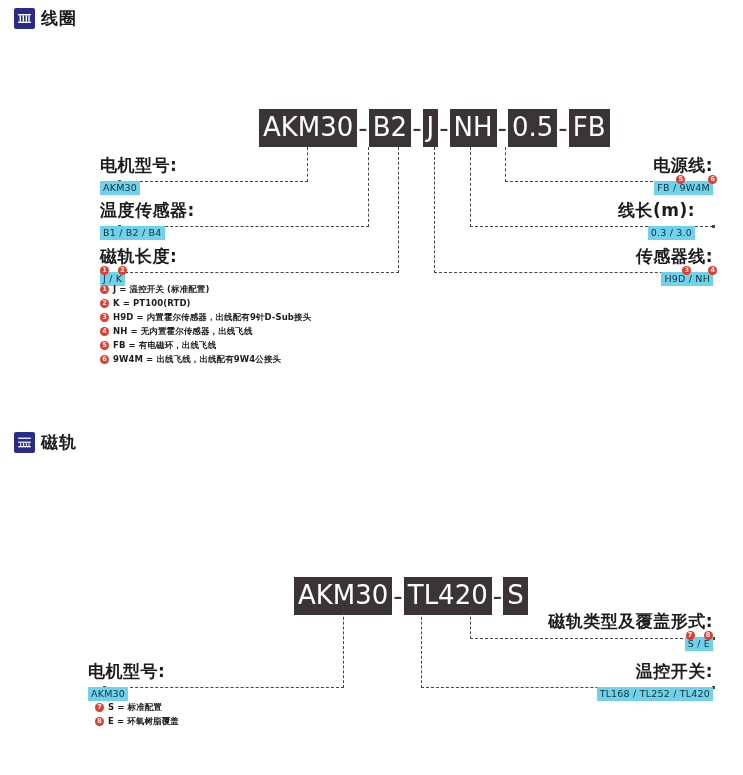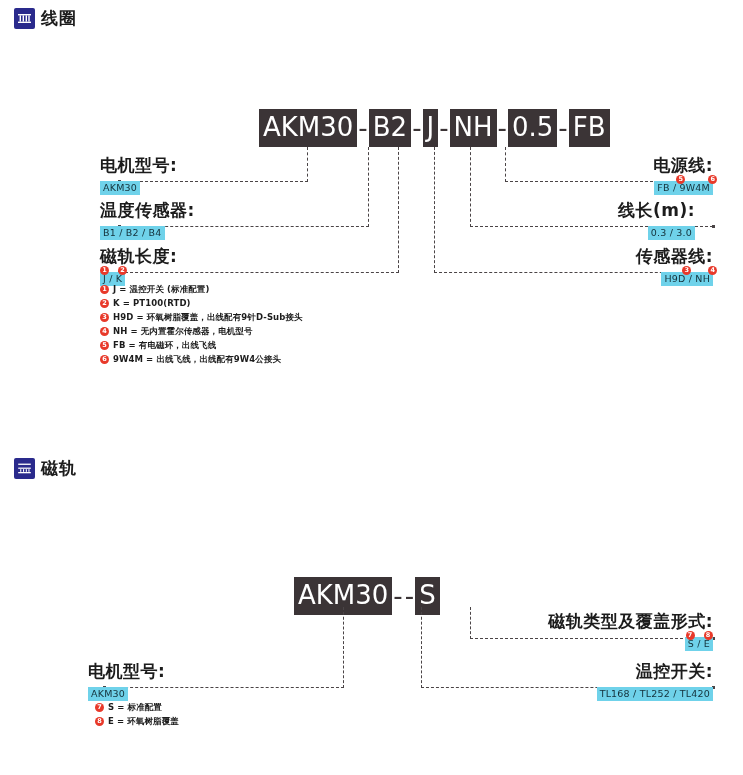--- a/index.html
+++ b/index.html
@@ -257,55 +257,56 @@
   <div class="note">
     <span class="note-badge">1</span>
     <span class="note-text">J = 温控开关 (标准配置)</span>
   </div>
   <div class="note">
     <span class="note-badge">2</span>
     <span class="note-text">K = PT100(RTD)</span>
   </div>
   <div class="note">
     <span class="note-badge">3</span>
-    <span class="note-text">H9D = 环氧树脂覆盖，出线配有9针D-Sub接头</span>
+    <span class="note-text">H9D = 内置霍尔传感器，出线配有9针D-Sub接头</span>
   </div>
   <div class="note">
     <span class="note-badge">4</span>
-    <span class="note-text">NH = 无内置霍尔传感器，电机型号</span>
+    <span class="note-text">NH = 无内置霍尔传感器，出线飞线</span>
   </div>
   <div class="note">
     <span class="note-badge">5</span>
     <span class="note-text">FB = 有电磁环，出线飞线</span>
   </div>
   <div class="note">
     <span class="note-badge">6</span>
     <span class="note-text">9W4M = 出线飞线，出线配有9W4公接头</span>
   </div>
 </div>
 
-<div class="section-header" style="left:14px; top:458px;">
+<div class="section-header" style="left:14px; top:432px;">
   <span class="sec-icon">
     <svg width="15" height="13" viewBox="0 0 15 13">
       <rect x="0" y="0" width="15" height="13" fill="#2a2a8c"></rect>
       <rect x="1.2" y="1.6" width="12.6" height="1.3" fill="#ffffff"></rect>
       <rect x="1.2" y="5.6" width="12.6" height="1.2" fill="#ffffff"></rect>
       <rect x="1.2" y="10" width="12.6" height="1.3" fill="#ffffff"></rect>
       <rect x="3.2" y="7.2" width="1.1" height="2.6" fill="#ffffff"></rect>
       <rect x="6.0" y="7.2" width="1.1" height="2.6" fill="#ffffff"></rect>
       <rect x="8.8" y="7.2" width="1.1" height="2.6" fill="#ffffff"></rect>
       <rect x="11.4" y="7.2" width="1.1" height="2.6" fill="#ffffff"></rect>
     </svg>
   </span>
   <span class="sec-title">磁轨</span>
 </div>
 
 <div class="partnum" style="left:294px; top:577px;">
   <span class="pn-seg">AKM30</span>
   <span class="pn-dash">-</span>
+  <span class="pn-seg">TL420</span>
   <span class="pn-dash">-</span>
   <span class="pn-seg">S</span>
 </div>
 
 <div class="vline" style="left:470px; top:607px; height:32px;"></div>
 <div class="hline" style="left:470px; top:638px; width:243px;"></div>
 <div class="tick" style="left:712px; top:637px;"></div>
 
 <div class="vline" style="left:421px; top:607px; height:81px;"></div>
 <div class="hline" style="left:421px; top:687px; width:292px;"></div>

